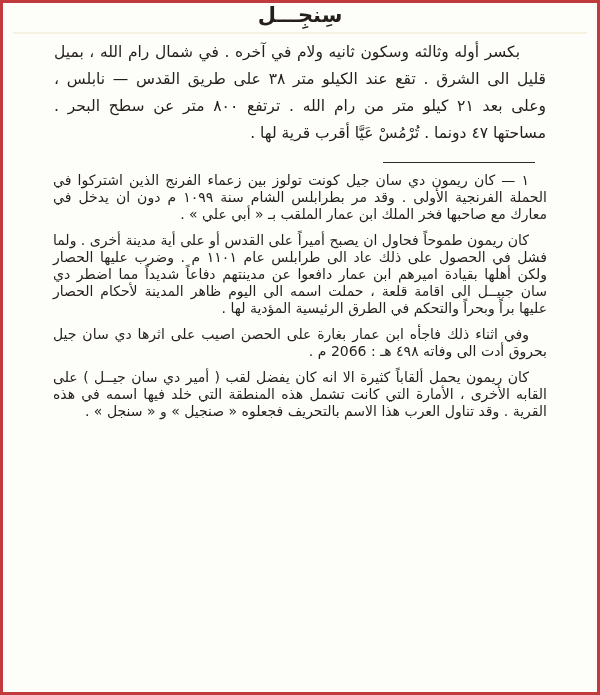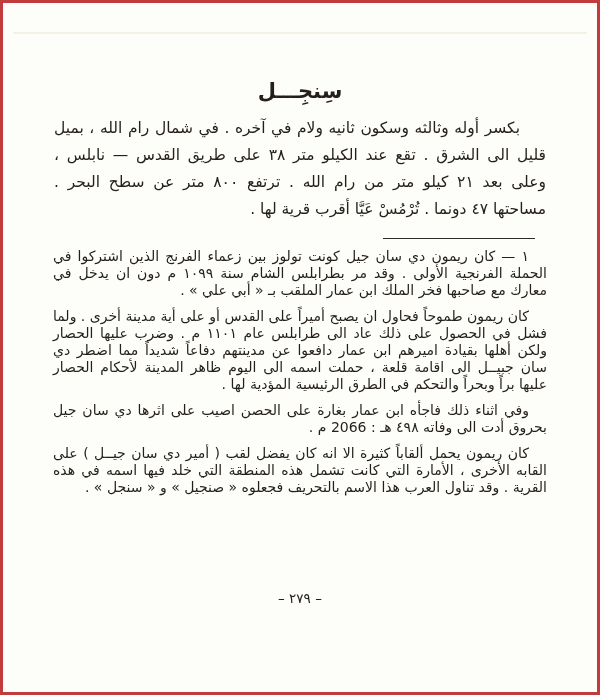--- a/index.html
+++ b/index.html
@@ -10,21 +10,21 @@
     background:#fdfdf9;
     border:3px solid #c13a3d;
     color:#241f1a;
   }
   
   .scan-artifact{
     position:absolute;top:29px;left:10px;right:10px;height:2px;
     background:#f4efdc;opacity:.8;
   }
   .page-title{
-    margin:12px;padding-top:64px;
+    margin:0;
     text-align:center;
     font-size:21px;font-weight:bold;
     letter-spacing:.5px;
   }
   .main-text{
     direction:rtl;
     width:492px;
     margin:12px auto 0 auto;
     text-align:justify;
     font-size:15.5px;
@@ -70,15 +70,14 @@
 
   <hr class="footnote-separator">
 
   <div class="footnotes">
     <p>١ — كان ريمون دي سان جيل كونت تولوز بين زعماء الفرنج الذين اشتركوا في الحملة الفرنجية الأولى . وقد مر بطرابلس الشام سنة ١٠٩٩ م دون ان يدخل في معارك مع صاحبها فخر الملك ابن عمار الملقب بـ « أبي علي » .</p>
     <p>كان ريمون طموحاً فحاول ان يصبح أميراً على القدس أو على أية مدينة أخرى . ولما فشل في الحصول على ذلك عاد الى طرابلس عام ١١٠١ م . وضرب عليها الحصار ولكن أهلها بقيادة اميرهم ابن عمار دافعوا عن مدينتهم دفاعاً شديداً مما اضطر دي سان جبيــل الى اقامة قلعة ، حملت اسمه الى اليوم ظاهر المدينة لأحكام الحصار عليها براً وبحراً والتحكم في الطرق الرئيسية المؤدية لها .</p>
     <p>وفي اثناء ذلك فاجأه ابن عمار بغارة على الحصن اصيب على اثرها دي سان جيل بحروق أدت الى وفاته ٤٩٨ هـ : 2066 م .</p>
     <p>كان ريمون يحمل ألقاباً كثيرة الا انه كان يفضل لقب ( أمير دي سان جيــل ) على القابه الأخرى ، الأمارة التي كانت تشمل هذه المنطقة التي خلد فيها اسمه في هذه القرية . وقد تناول العرب هذا الاسم بالتحريف فجعلوه « صنجيل » و « سنجل » .</p>
   </div>
 
-  <div class="page-number">– ٢٧٩ –</div>
 
 </div>
 
 </body></html>

